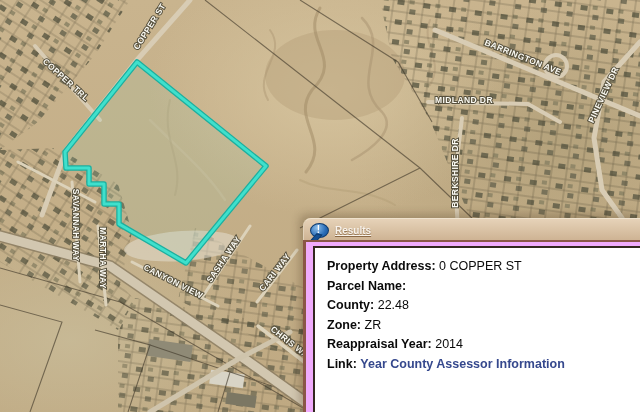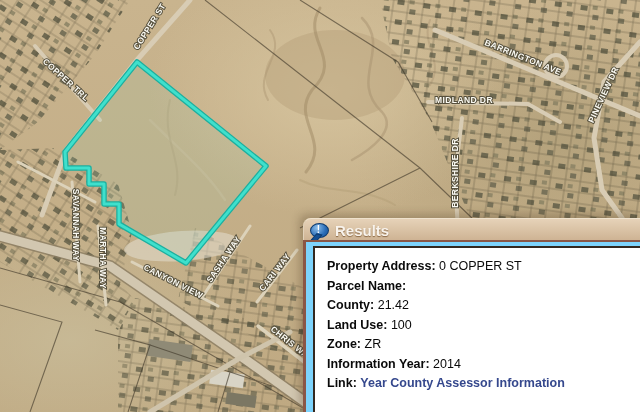--- a/index.html
+++ b/index.html
@@ -32,43 +32,44 @@
   .rp-header{
     height:22px;
     background:linear-gradient(#e6d2b8, #cdb292);
     border-top:1px solid #efe2cd;
     border-left:1px solid #e2d2ba;
     border-top-left-radius:8px;
     display:flex;align-items:center;gap:7px;
     padding-left:6px;
   }
   .rp-title{
-    color:#f8f3ec;font-size:15px;font-weight:bold;
+    color:#f8f3ec;font-size:10px;font-weight:bold;
     text-shadow:0 1px 1px rgba(130,95,60,.9);
+    text-decoration:underline;
   }
   .bubble-icon{
     position:relative;width:18px;height:15px;flex:0 0 auto;
   }
   .bubble-icon .bubble{
     position:absolute;left:0;top:0;width:17px;height:13px;border-radius:50%;
     background:radial-gradient(circle at 35% 30%, #8fc0ea, #2a6db8 60%, #134e92);
     border:1px solid #0d3a6e;
   }
   .bubble-icon .tail{
     position:absolute;left:3px;top:11px;width:5px;height:5px;
     background:#134e92;border:1px solid #0d3a6e;
     transform:skew(-35deg) rotate(12deg);
   }
   .bubble-icon .mark{
     position:absolute;left:0;top:0;width:17px;height:13px;
     color:#fff;font-size:10px;font-weight:bold;text-align:center;line-height:13px;
   }
   .rp-body{
     position:absolute;top:22px;left:0;right:0;bottom:0;
-    background:#7dd3fc;
+    background:#f0abfc;
     border-left:3px solid #8a5646;
     border-top:2px solid #8a5646;
     padding:4px 12px 0 4px;
   }
   .rp-inner{
     position:absolute;top:4px;left:7px;right:0;bottom:0;
     background:#fff;border:2px solid #33281f;border-right:none;border-bottom:none;
     padding:9px 10px 0 12px;
   }
   .rp-row{
@@ -232,32 +233,28 @@
         <div class="rp-row">
           <span class="lbl">Property Address:</span>
           <span class="val">0 COPPER ST</span>
         </div>
         <div class="rp-row">
           <span class="lbl">Parcel Name:</span>
           <span class="val"></span>
         </div>
         <div class="rp-row">
           <span class="lbl">County:</span>
-          <span class="val">21.42</span>
-        </div>
-        <div class="rp-row">
-          <span class="lbl">Land Use:</span>
-          <span class="val">100</span>
+          <span class="val">22.48</span>
         </div>
         <div class="rp-row">
           <span class="lbl">Zone:</span>
           <span class="val">ZR</span>
         </div>
         <div class="rp-row">
-          <span class="lbl">Information Year:</span>
+          <span class="lbl">Reappraisal Year:</span>
           <span class="val">2014</span>
         </div>
         <div class="rp-row">
           <span class="lbl">Link:</span>
           <span class="link-val">Year County Assessor Information</span>
         </div>
       </div>
     </div>
   </div>
 

